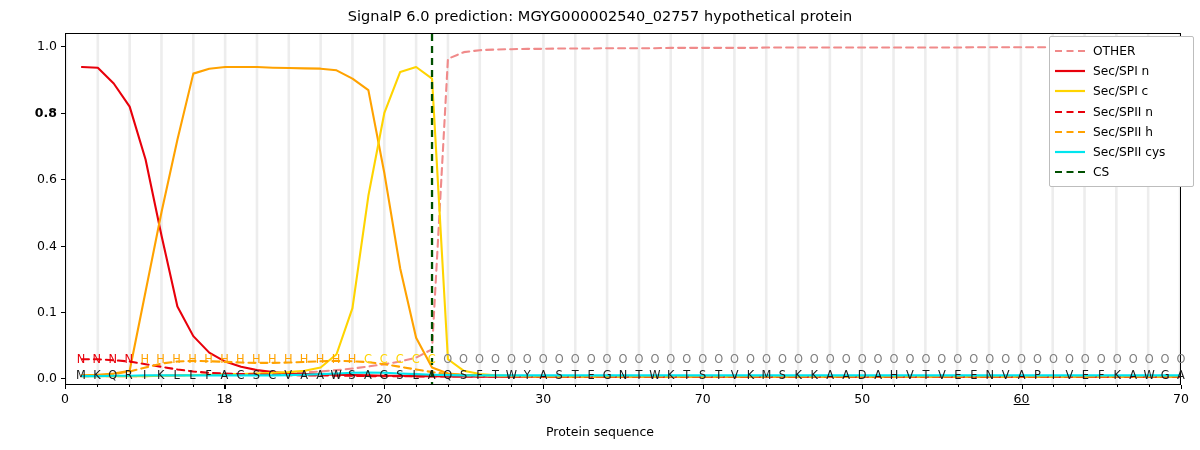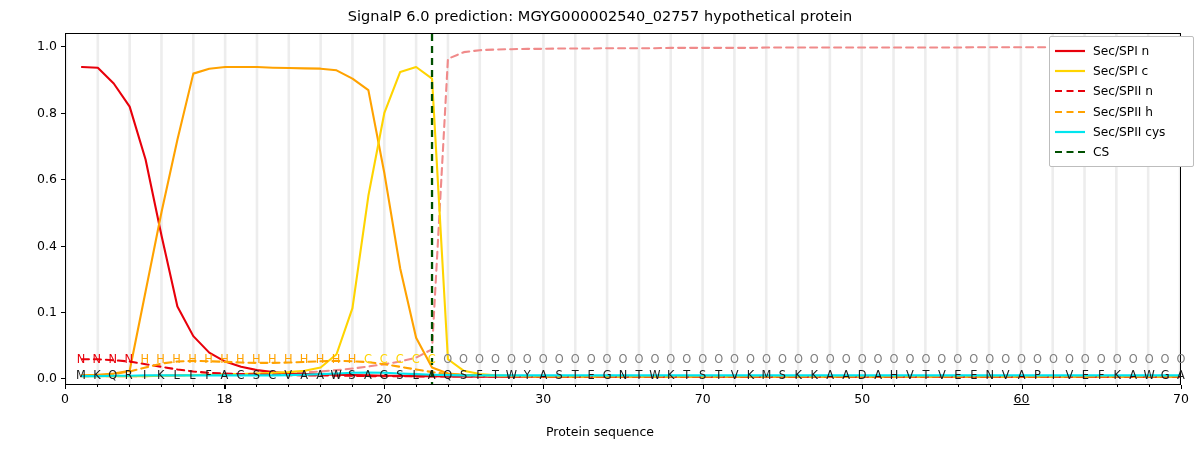--- a/index.html
+++ b/index.html
@@ -112,21 +112,21 @@
 
   <div id="y-axis">
       <div class="ytick" style="left: 11px; top: 370.358px;">0.0</div>
       <div class="ytickmark" style="left: 61px; top: 378.358px;"></div>
       <div class="ytick" style="left: 11px; top: 303.943px;">0.1</div>
       <div class="ytickmark" style="left: 61px; top: 311.943px;"></div>
       <div class="ytick" style="left: 11px; top: 237.528px;">0.4</div>
       <div class="ytickmark" style="left: 61px; top: 245.528px;"></div>
       <div class="ytick" style="left: 11px; top: 171.113px;">0.6</div>
       <div class="ytickmark" style="left: 61px; top: 179.113px;"></div>
-      <div class="ytick" style="left: 11px; top: 104.698px;">0.8</div>
+      <div class="ytick" style="left: 11px; top: 104.698px; font-weight: bold;">0.8</div>
       <div class="ytickmark" style="left: 61px; top: 112.698px;"></div>
       <div class="ytick" style="left: 11px; top: 38.283px;">1.0</div>
       <div class="ytickmark" style="left: 61px; top: 46.283px;"></div>
     </div>
 
   <div id="x-axis">
       <div class="xminor" style="left: 65px; top: 385px;"></div>
       <div class="xminor" style="left: 96.8857px; top: 385px;"></div>
       <div class="xminor" style="left: 128.771px; top: 385px;"></div>
       <div class="xminor" style="left: 160.657px; top: 385px;"></div>
@@ -323,20 +323,28 @@
       <span style="left: 1068.17px;">A</span>
       <span style="left: 1084.11px;">W</span>
       <span style="left: 1100.06px;">G</span>
       <span style="left: 1116px;">A</span>
     </div>
 
   <div class="legend" id="legend">
       <div class="lgrow">
         <div class="lgswatch">
           <svg width="32" height="12" viewBox="0 0 32 12">
+            <line x1="1" y1="6" x2="31" y2="6" stroke="#f08a8a" stroke-width="2.2" stroke-dasharray="7,4.5"></line>
+          </svg>
+        </div>
+        <div class="lgtext">OTHER</div>
+      </div>
+      <div class="lgrow">
+        <div class="lgswatch">
+          <svg width="32" height="12" viewBox="0 0 32 12">
             <line x1="1" y1="6" x2="31" y2="6" stroke="#e8000b" stroke-width="2.2" stroke-dasharray="none"></line>
           </svg>
         </div>
         <div class="lgtext">Sec/SPI n</div>
       </div>
       <div class="lgrow">
         <div class="lgswatch">
           <svg width="32" height="12" viewBox="0 0 32 12">
             <line x1="1" y1="6" x2="31" y2="6" stroke="#ffd400" stroke-width="2.2" stroke-dasharray="none"></line>
           </svg>

